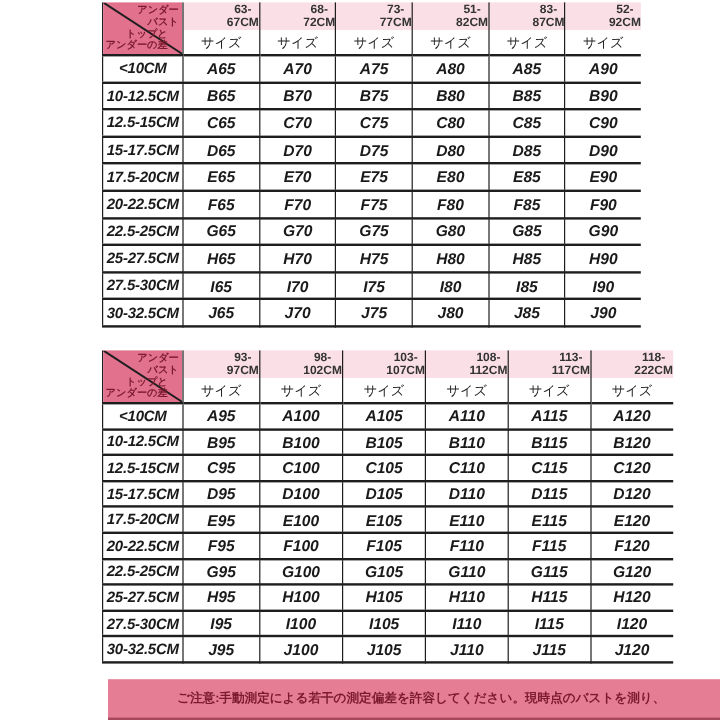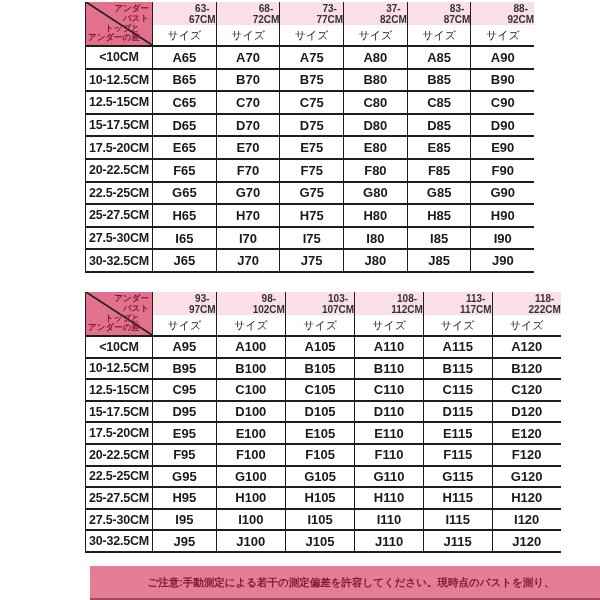--- a/index.html
+++ b/index.html
@@ -23,21 +23,21 @@
   tr.bust-row th.bust{
     height:23px;background:var(--header-bg);
     font-size:10px;font-weight:600;color:#333;padding-left:36px;
   }
   tr.size-row th.sizehead{
     height:20px;border-bottom:2.5px solid var(--border);
     font-size:11px;font-weight:400;color:#222;background:#fff;
   }
   #table-0 tbody tr{height:22.6px;}
   #table-1 tbody tr{height:21.6px;}
-  tbody tr{border-bottom:2px solid var(--border);}
+  tbody tr{border-bottom:2px solid var(--border);font-style:italic;}
   th.rowlabel{font-size:12.5px;font-weight:700;letter-spacing:-0.2px;}
   td.val{font-size:13px;font-weight:600;}
 
   th.corner{
     position:relative;background:var(--corner-bg);
     border-bottom:2.5px solid var(--border);overflow:hidden;
   }
   .corner svg.diag{position:absolute;left:0;top:0;width:100%;height:100%;display:block;}
   .corner svg.diag line{stroke:var(--border);stroke-width:1.6;}
   .corner-top,.corner-bottom{
@@ -77,23 +77,23 @@
             <line x1="0" y1="0" x2="100" y2="100" vector-effect="non-scaling-stroke"></line>
           </svg>
           <span class="corner-top">アンダー
 バスト</span>
           <span class="corner-bottom">トップと
 アンダーの差</span>
         </th>
       <th class="bust">63-67CM</th>
           <th class="bust">68-72CM</th>
           <th class="bust">73-77CM</th>
-          <th class="bust">37-82CM</th>
+          <th class="bust">51-82CM</th>
           <th class="bust">83-87CM</th>
-          <th class="bust">88-92CM</th>
+          <th class="bust">52-92CM</th>
         </tr>
       <tr class="size-row">
           <th class="sizehead">サイズ</th>
           <th class="sizehead">サイズ</th>
           <th class="sizehead">サイズ</th>
           <th class="sizehead">サイズ</th>
           <th class="sizehead">サイズ</th>
           <th class="sizehead">サイズ</th>
         </tr>
     </thead>

